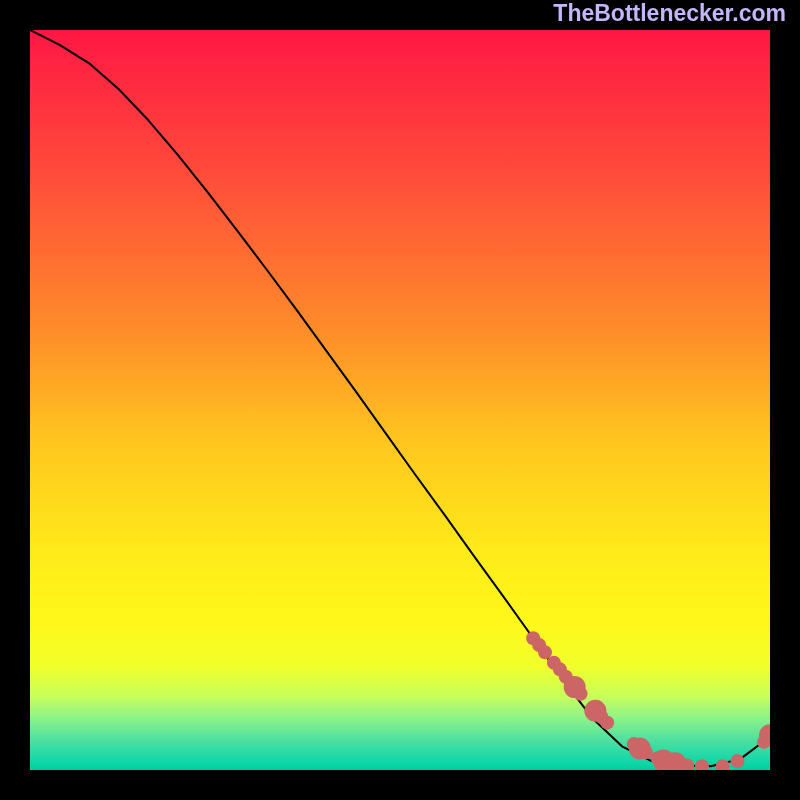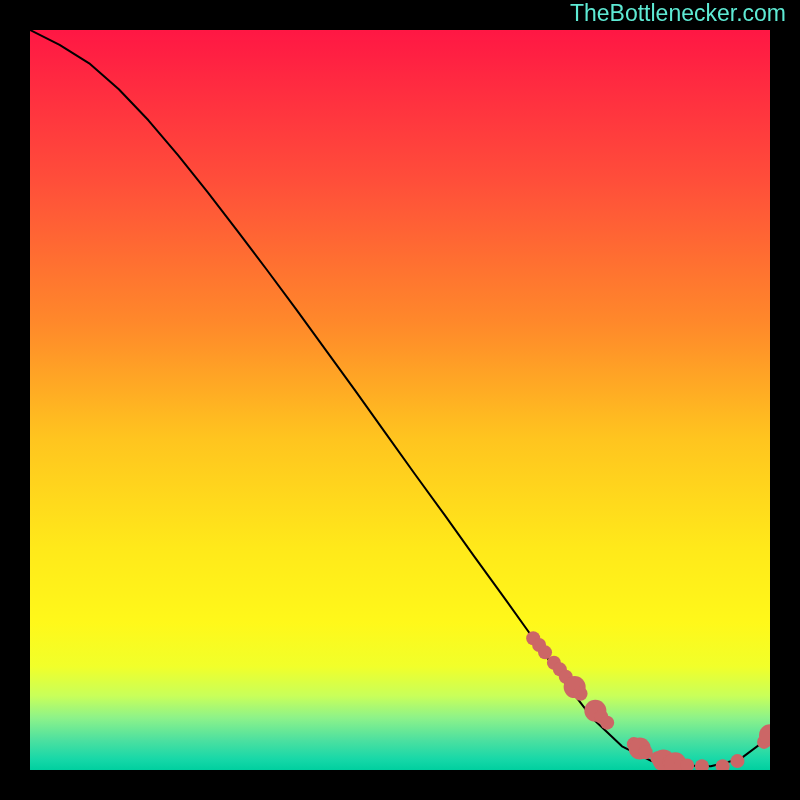--- a/index.html
+++ b/index.html
@@ -14,23 +14,23 @@
   .frame {
     position: relative;
     width: 800px;
     height: 800px;
     background: #000000;
   }
   .watermark {
     position: absolute;
     top: 0px;
     right: 14px;
-    color: #5eead4;
+    color: #c4b5fd;
     font-size: 23px;
-    font-weight: 400;
+    font-weight: 700;
     letter-spacing: 0px;
     font-family: Arial, Helvetica, sans-serif;
   }
   .plot {
     position: absolute;
     left: 30px;
     top: 30px;
     width: 740px;
     height: 740px;
   }

